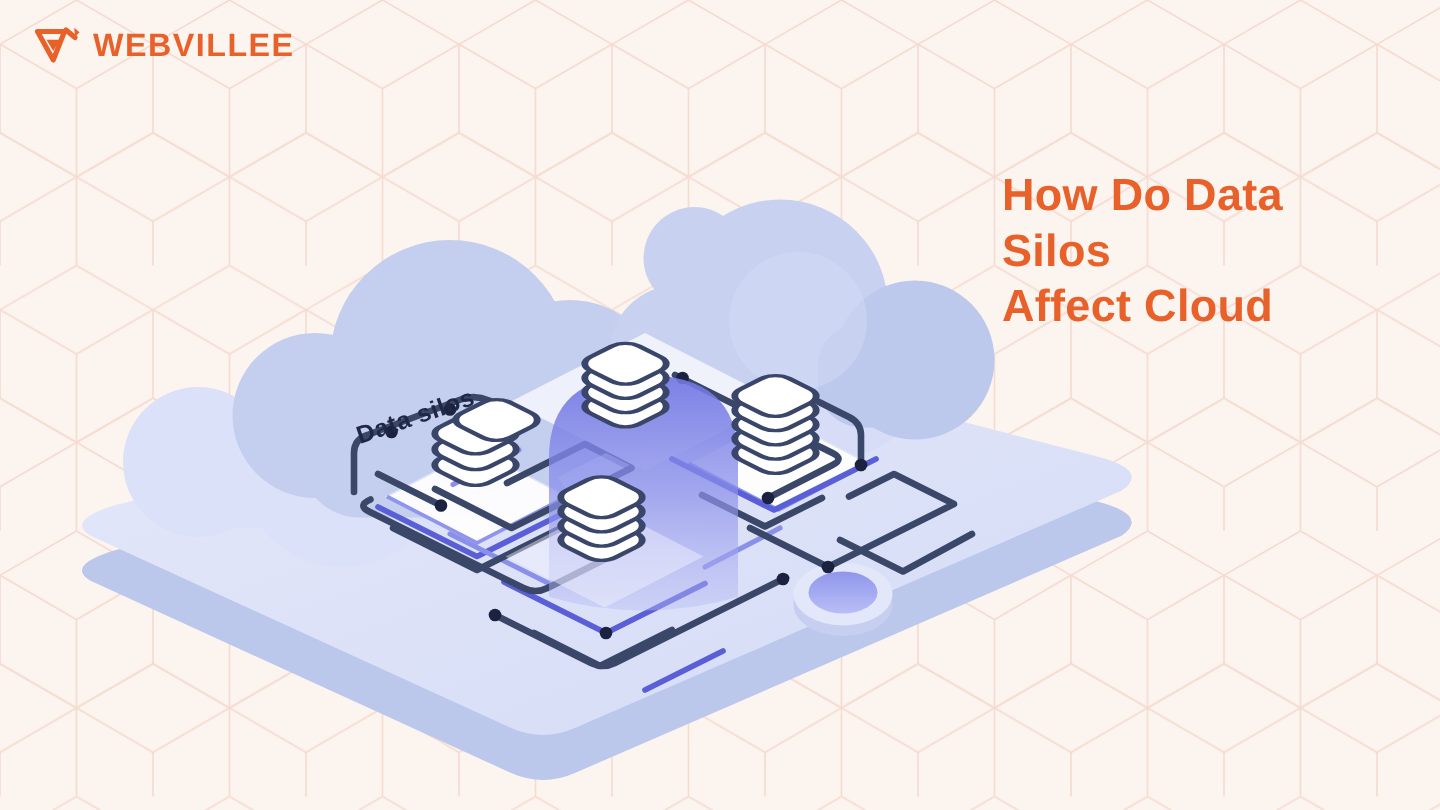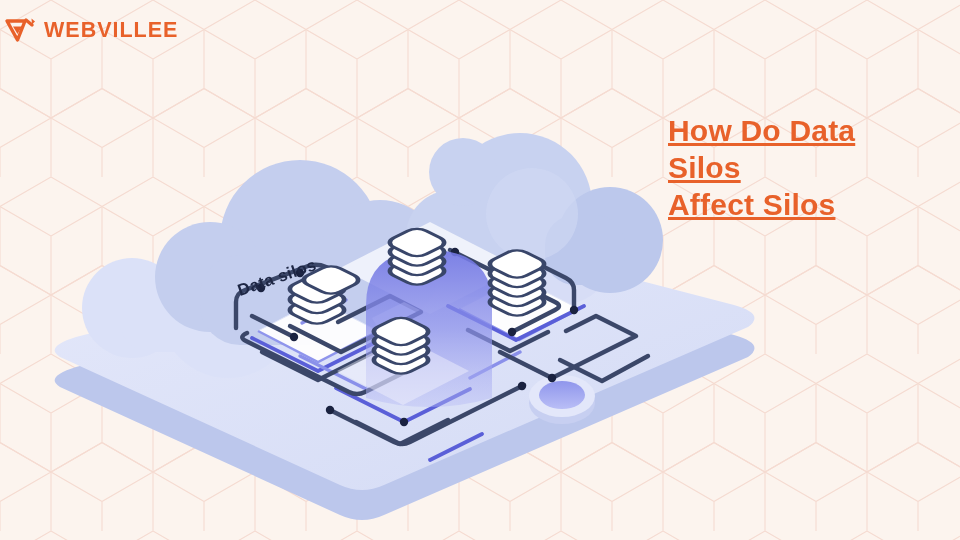--- a/index.html
+++ b/index.html
@@ -8,33 +8,33 @@
     --ink:#1E2745;
   }
   *{margin:0;padding:0;box-sizing:border-box;}
   body{font-family:"Liberation Sans",sans-serif;}
   .canvas{
     position:relative;width:960px;height:540px;overflow:hidden;
     background:#FCF4EE;
   }
   .canvas > svg.scene{position:absolute;left:0;top:0;}
   .logo{
-    position:absolute;left:4px;top:17px;
+    position:absolute;left:22px;top:17px;
     display:flex;align-items:center;gap:8px;z-index:5;
   }
   .logo .wordmark{
     font-size:21.5px;font-weight:800;letter-spacing:1px;
     color:var(--accent);
   }
   .headline{
     position:absolute;left:668px;top:112px;width:262px;z-index:5;
     color:var(--accent);font-size:30px;line-height:37px;font-weight:800;
     letter-spacing:0.2px;
   }
-  .headline span{display:block;text-decoration:underline;}
+  .headline span{display:block;}
   .silo-label{
     font-size:16.5px;font-weight:700;letter-spacing:0.4px;
     fill:var(--ink);
   }
 </style>
 </head>
 <body>
 
 <div class="canvas">
 
@@ -241,16 +241,16 @@
       <path d="M3,4 H21 L13.5,23 Z" fill="none" stroke="#E8612A" stroke-width="3.4" stroke-linejoin="round"></path>
       <path d="M9,9.5 L18,9.5 L13.5,17 Z" fill="#E8612A"></path>
       <path d="M22,3 L28,8" stroke="#E8612A" stroke-width="3.4" stroke-linecap="round"></path>
       <path d="M27.5,1.5 L31,4.5 L28,7.5 Z" fill="#E8612A"></path>
     </svg>
     <span class="wordmark">WEBVILLEE</span>
   </div>
 
   <h1 class="headline">
     <span>How Do Data Silos</span>
-    <span>Affect Silos</span>
+    <span>Affect Cloud</span>
   </h1>
 
 </div>
 
 </body></html>

